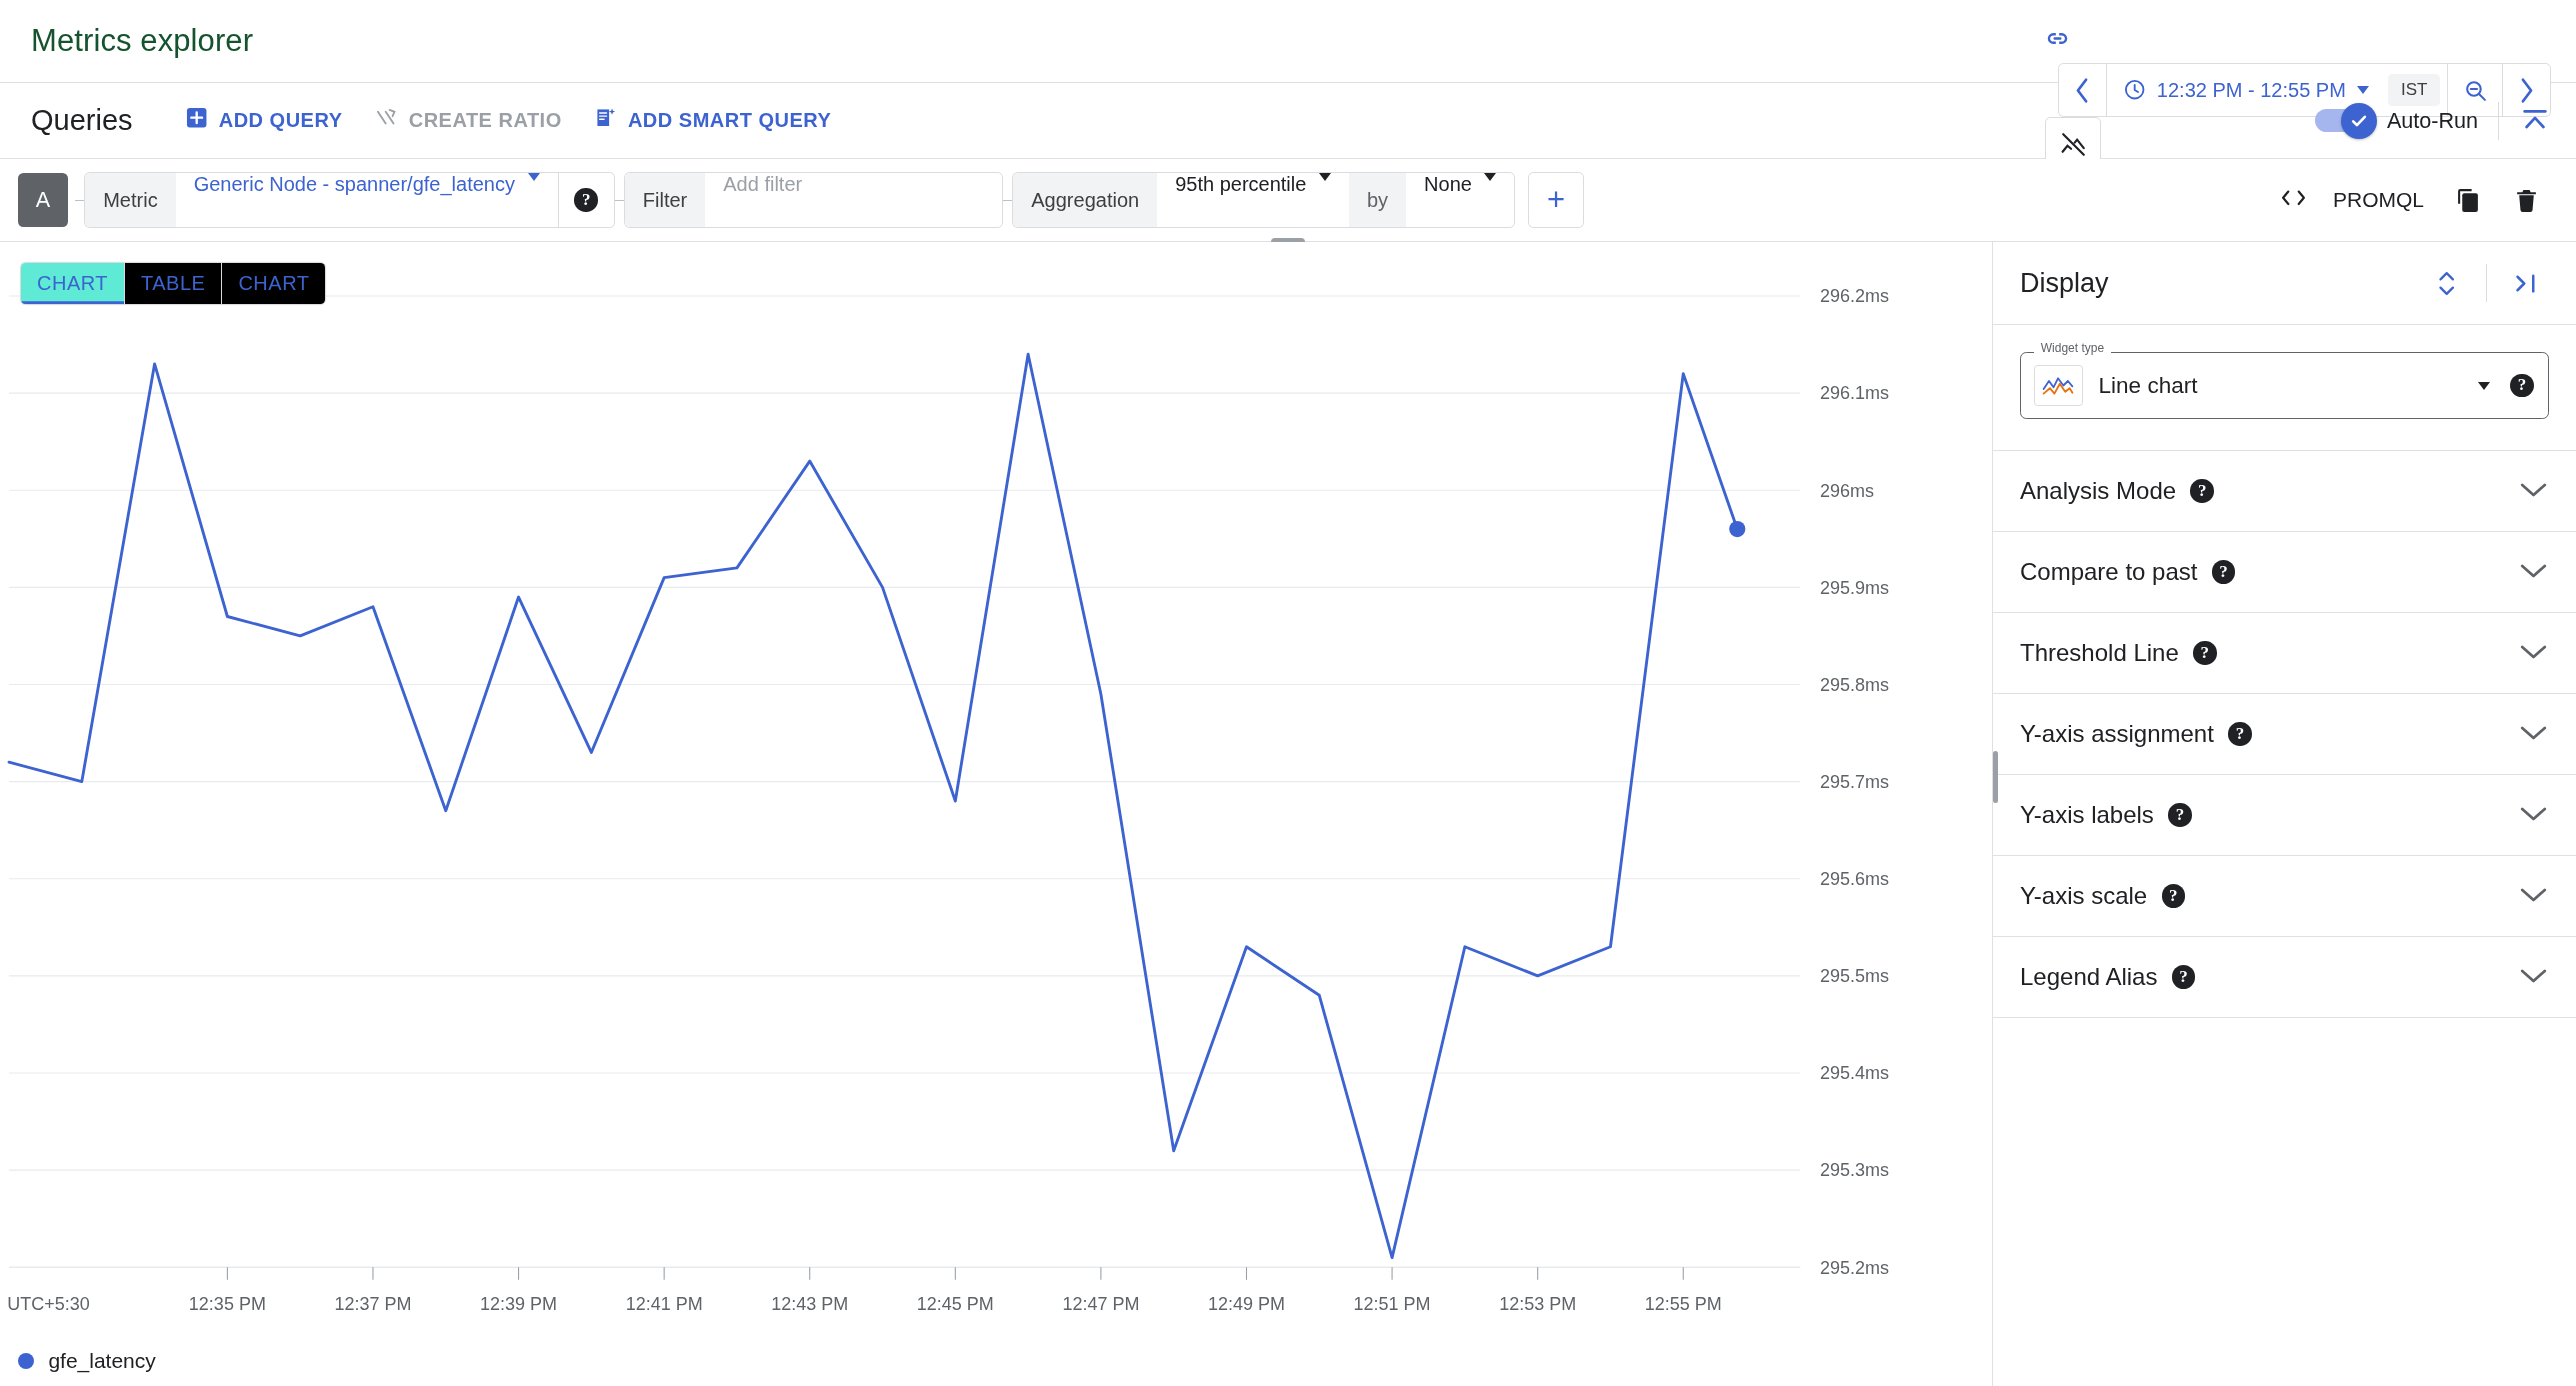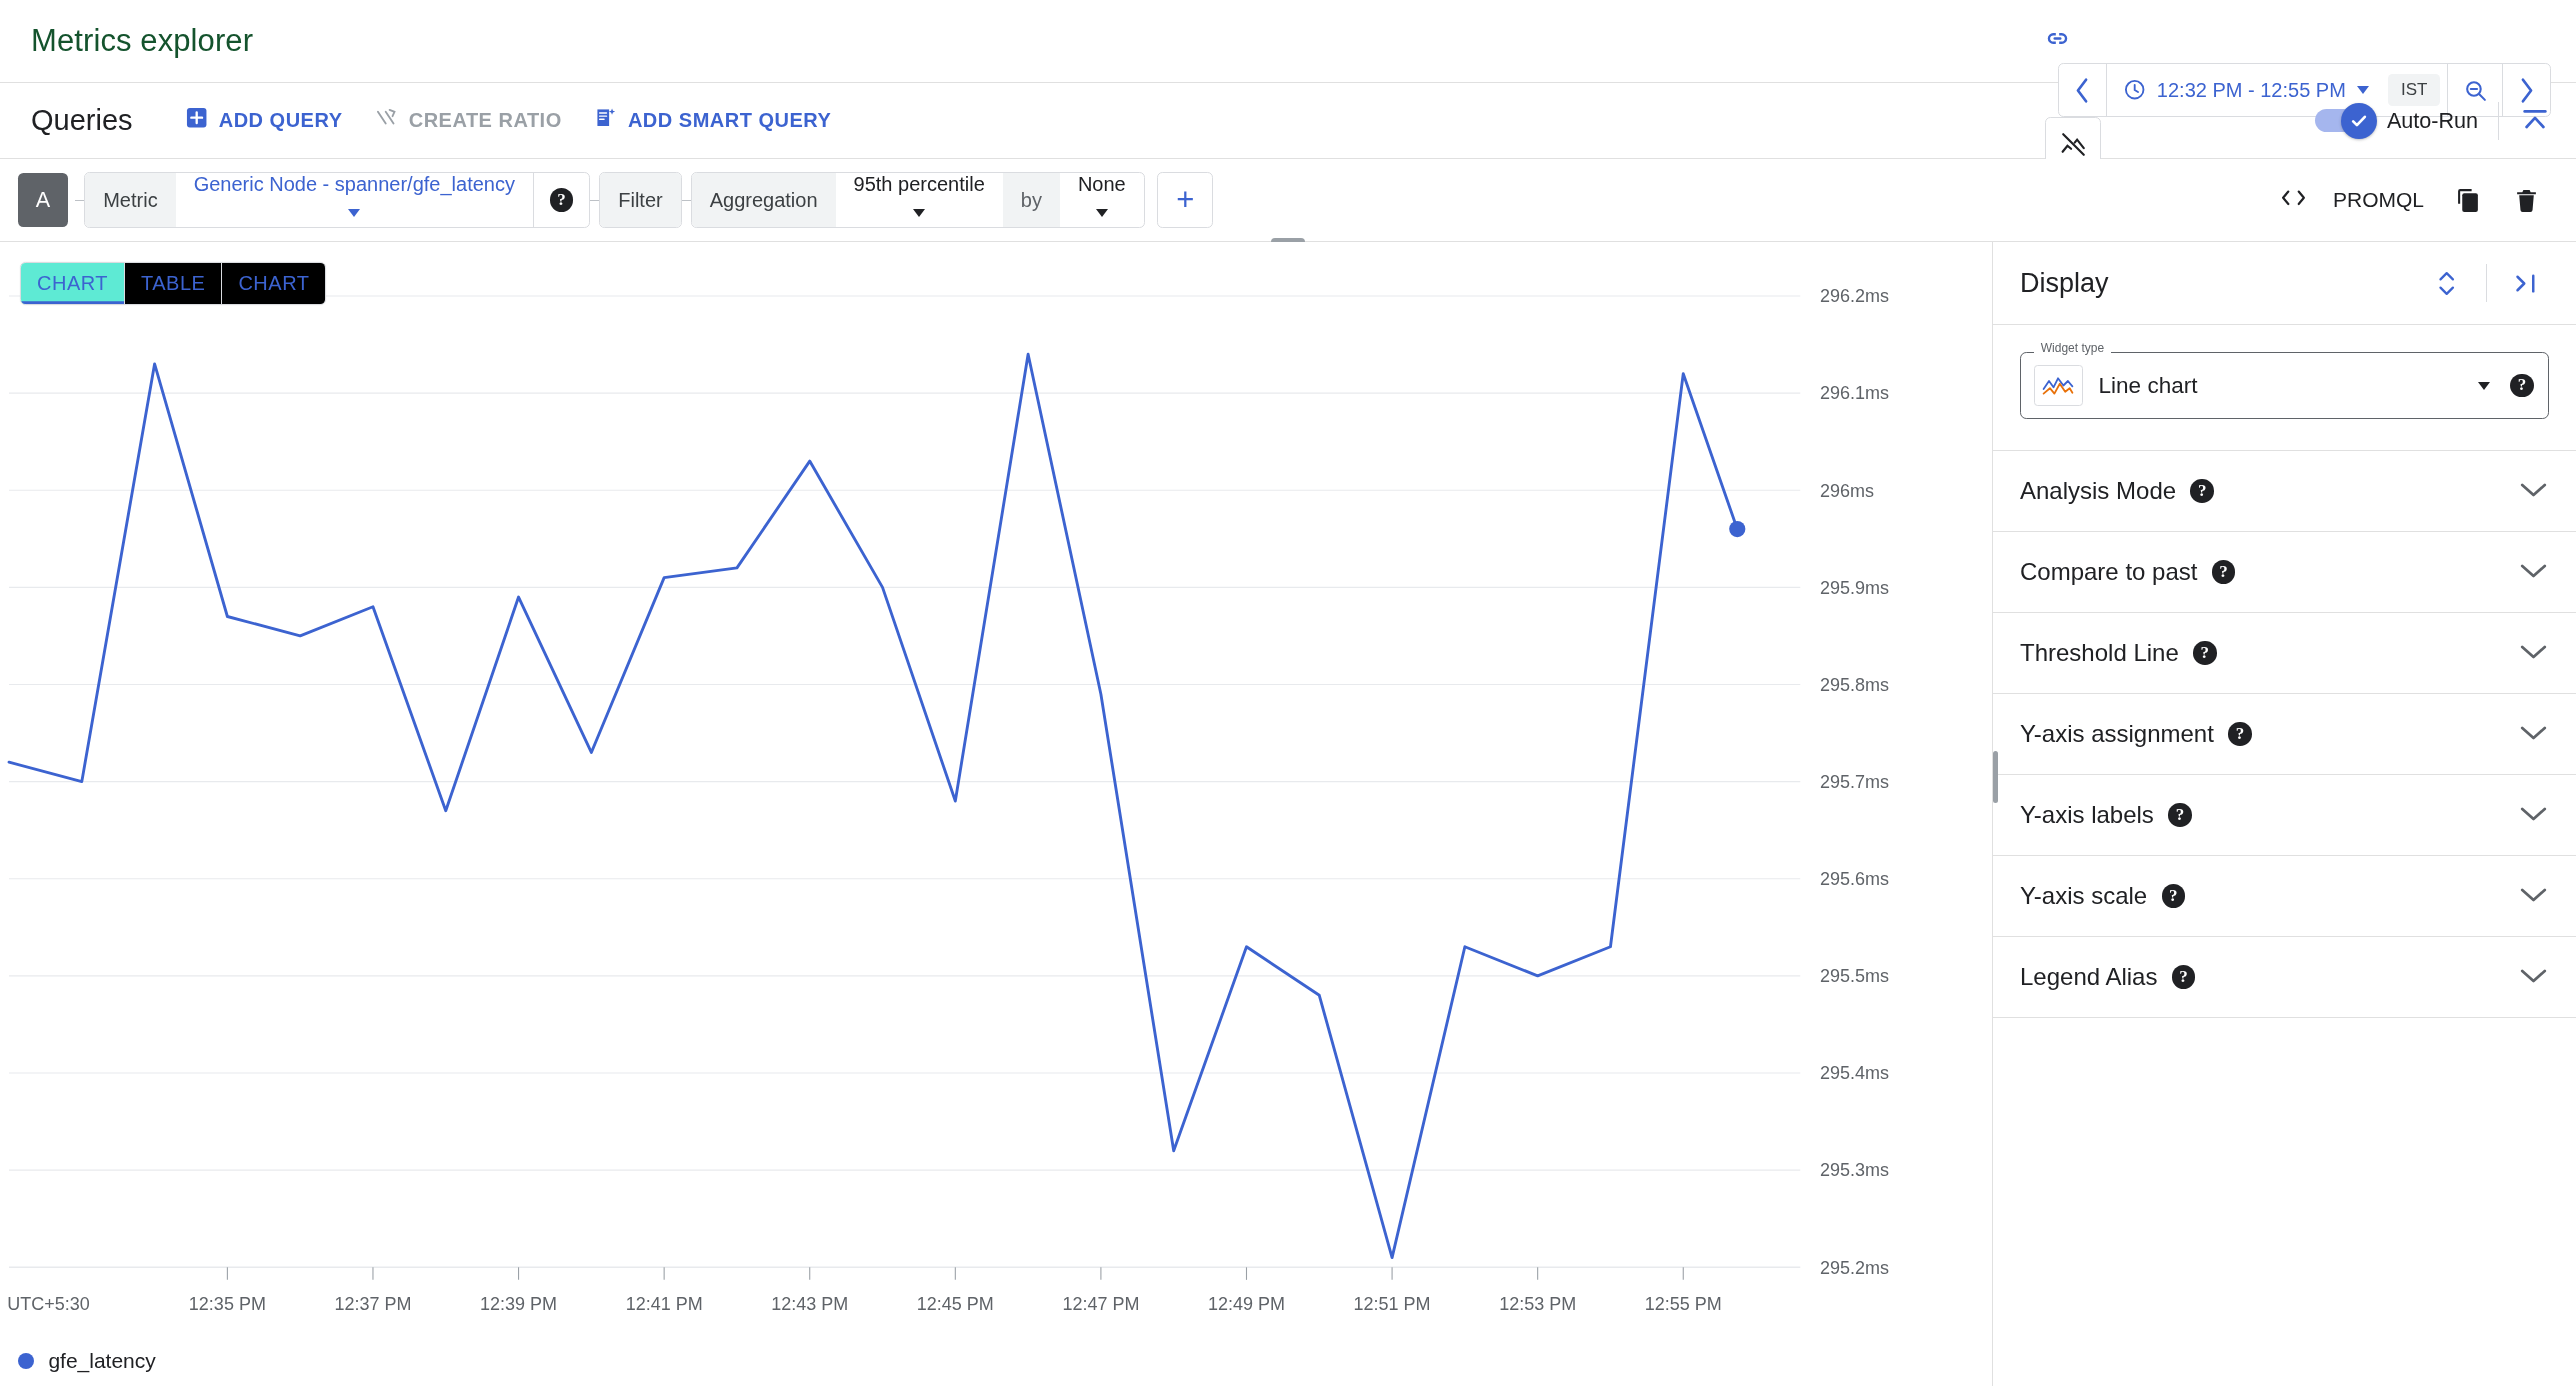--- a/index.html
+++ b/index.html
@@ -185,27 +185,26 @@
   }
   .fg-label {
     background:#f1f3f4;
     display:flex; align-items:center;
     padding: 0 18px;
     font-size: 20px; color:#3c4043; font-weight:500;
     white-space: nowrap;
   }
   .fg-label.plain { background:#f1f3f4; color:#5f6368; font-weight:400; }
   .fg-value {
-    display:flex; align-items:center; gap:12.6px;
+    display:flex; gap:12.6px;
     padding: 0 18px;
     font-size: 20px;
     color: #3c63d0;
     white-space:nowrap;
     cursor:pointer;
-    flex-direction:column;
   }
   .fg-value.dark { color:#202124; }
   .fg-value.placeholder { color:#9aa0a6; min-width: 297px; }
   .fg-sep { width:0.9px; background:#dadce0; }
   .fg-help {
     display:flex;align-items:center;justify-content:center;
     padding: 0 16px; cursor:pointer;
   }
   .help-dot {
     width:23.4px;height:23.4px;border-radius:50%;
@@ -500,20 +499,21 @@
     <div class="fg-sep"></div>
     <div class="fg-help">
       <span class="help-dot">?</span>
     </div>
   </div>
 
   <div class="dash"></div>
 
   <div class="field-group">
     <div class="fg-label">Filter</div>
+    <div class="fg-value placeholder">Add filter</div>
   </div>
 
   <div class="dash"></div>
 
   <div class="field-group">
     <div class="fg-label">Aggregation</div>
     <div class="fg-value dark">
       <span>95th percentile</span>
       <span class="caret-down"></span>
     </div>

